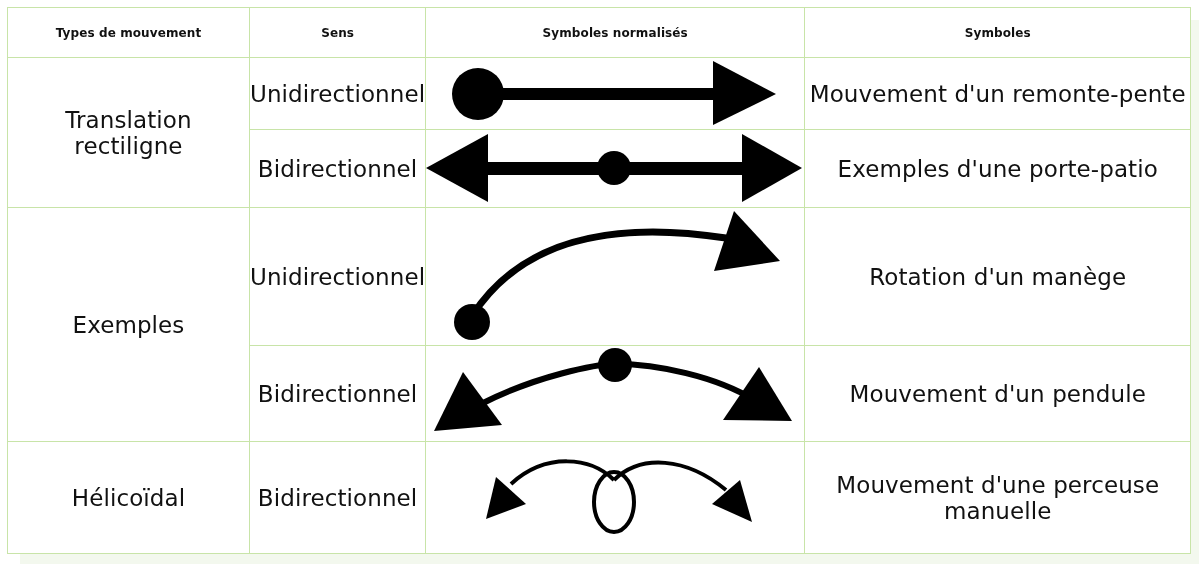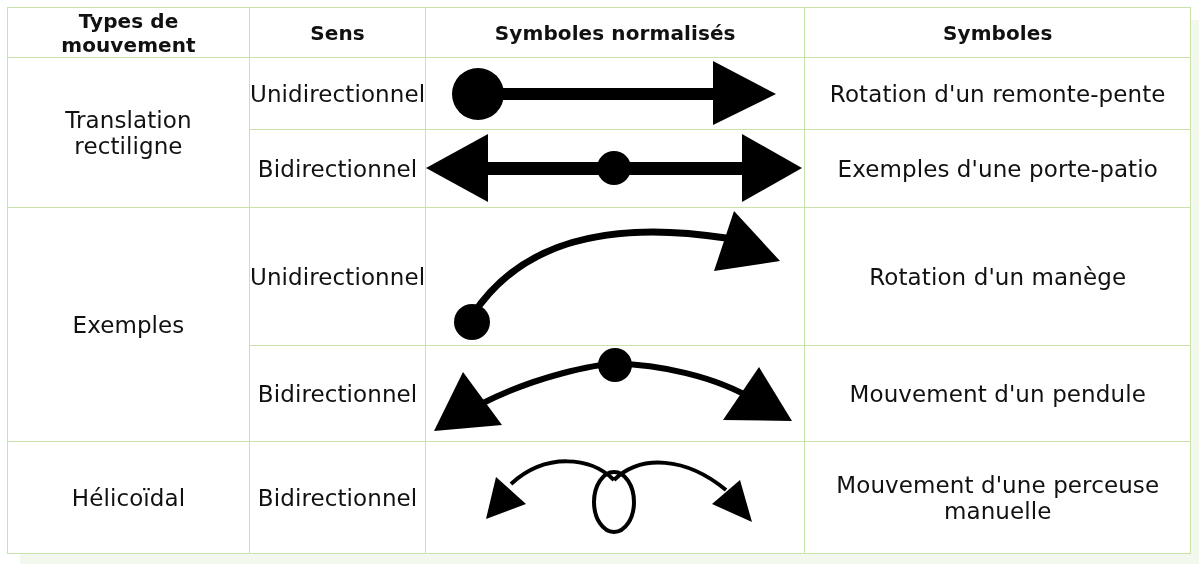--- a/index.html
+++ b/index.html
@@ -21,21 +21,21 @@
     table-layout: fixed;
   }
   table.mv td, table.mv th {
     border: 1.5px solid #c8e4a8;
     text-align: center; vertical-align: middle;
     padding: 0;
     font-size: 23px;
     font-weight: normal;
     letter-spacing: 0.1px;
   }
-  table.mv th { font-weight: bold; height: 49px; font-size: 20px; }
+  table.mv th { font-weight: bold; height: 49px; font-size: 12px; }
   .c1 { width: 242px; } .c2 { width: 173px; } .c3 { width: 378px; } .c4 { width: 386px; }
   tr.r1 td { height: 71px; }
   tr.r2 td { height: 77px; }
   tr.r3 td { height: 137px; }
   tr.r4 td { height: 95px; }
   tr.r5 td { height: 111px; }
   td.sym svg { display: block; margin: 0 auto; }
 </style>
 </head>
 <body>
@@ -62,21 +62,21 @@
     <tr class="r1">
       <td rowspan="2">Translation rectiligne</td>
       <td>Unidirectionnel</td>
       <td class="sym">
         <svg width="378" height="71" viewBox="0 0 378 71">
           <circle cx="52" cy="36" r="26" fill="#000"></circle>
           <rect x="60" y="30" width="235" height="12" fill="#000"></rect>
           <polygon points="287,3 350,36 287,67" fill="#000"></polygon>
         </svg>
       </td>
-      <td>Rotation d'un remonte-pente</td>
+      <td>Mouvement d'un remonte-pente</td>
     </tr>
 
     <tr class="r2">
       <td>Bidirectionnel</td>
       <td class="sym">
         <svg width="378" height="77" viewBox="0 0 378 77">
           <polygon points="0,38 62,4 62,72" fill="#000"></polygon>
           <rect x="60" y="32" width="260" height="13" fill="#000"></rect>
           <circle cx="188" cy="38" r="17" fill="#000"></circle>
           <polygon points="316,4 376,38 316,72" fill="#000"></polygon>

